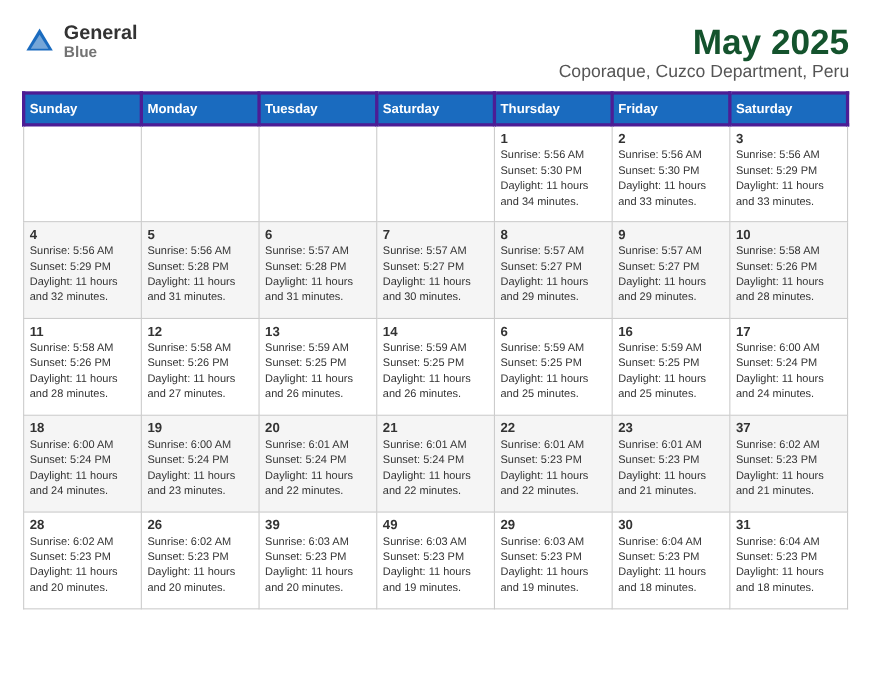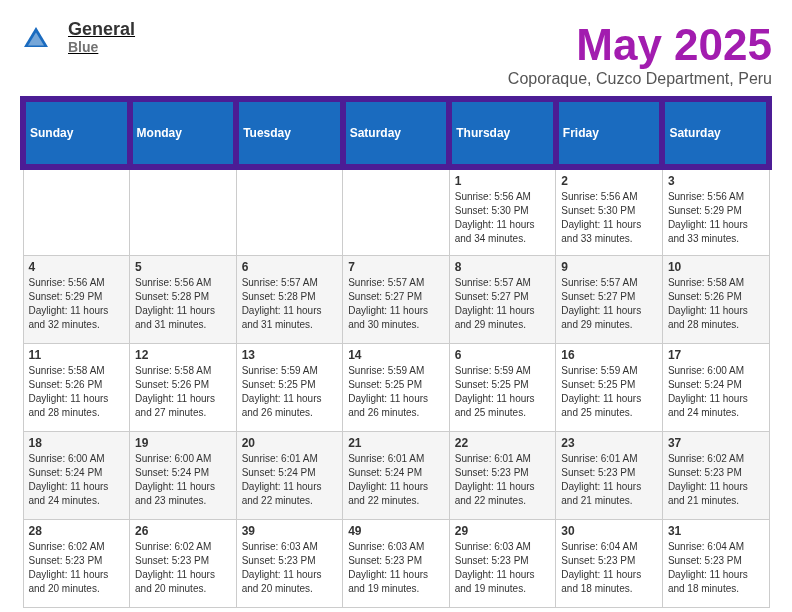--- a/index.html
+++ b/index.html
@@ -11,23 +11,22 @@
       padding: 20px;
     }
     .header-area {
       display: flex;
       justify-content: space-between;
       align-items: flex-start;
       margin-bottom: 8px;
     }
     .logo {
       display: flex;
-      align-items: flex-end;
-      gap: 16px;
-      text-decoration: underline;
+      align-items: center;
+      gap: 6px;
     }
     .logo-text {
       display: flex;
       flex-direction: column;
       line-height: 1.1;
     }
     .logo-general {
       font-size: 18px;
       font-weight: bold;
       color: #333;
@@ -38,40 +37,40 @@
       color: #737373;
     }
     .logo-icon {
       width: 32px;
       height: 32px;
     }
     .title-area {
       text-align: right;
     }
     .month-title {
-      font-size: 44px;
+      font-size: 32px;
       font-weight: bold;
-      color: #a21caf;
+      color: #14532d;
     }
     .subtitle {
       font-size: 16px;
       color: #555;
     }
     table {
       width: 100%;
       border-collapse: collapse;
       table-layout: fixed;
     }
     thead th {
       background-color: #1a6bbf;
       color: white;
       font-size: 12px;
-      padding: 24px 4px;
+      padding: 6px 4px;
       text-align: left;
-      border: 6px solid #4c1d95;
+      border: 3px solid #4c1d95;
     }
     tbody td {
       border: 1px solid #ccc;
       vertical-align: top;
       padding: 4px 5px;
       font-size: 10.5px;
       color: #333;
       height: 88px;
       background: #fff;
     }

